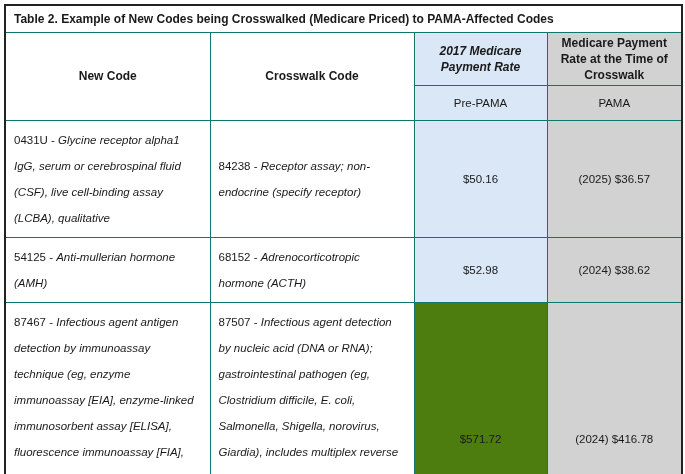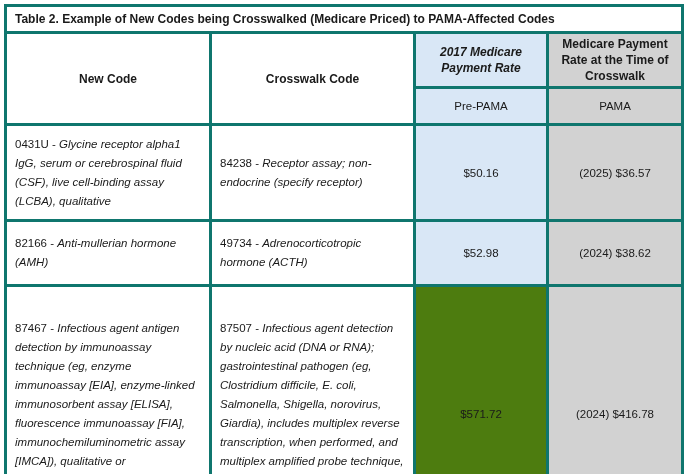--- a/index.html
+++ b/index.html
@@ -10,21 +10,21 @@
     color: #1a1a1a;
     overflow: hidden;
   }
   .table-wrap { position: absolute; left: 4px; top: 4px; width: 677px; }
   table.pama {
     border-collapse: collapse;
     table-layout: fixed;
     width: 677px;
     border: 2px solid #222222;
   }
-  table.pama td, table.pama th { border: 3px solid #0f766e; }
+  table.pama td, table.pama th { border: 1px solid #0f766e; }
   .title-cell {
     height: 27px;
     font-size: 12px;
     font-weight: bold;
     text-align: left;
     vertical-align: middle;
     padding: 2px 8px;
     background: #ffffff;
   }
   th.hdr {
@@ -40,21 +40,21 @@
   tr.hdr-sub th {
     height: 18px;
     font-weight: normal;
     font-size: 11.5px;
     text-align: center;
     vertical-align: middle;
     padding: 11px 4px;
   }
   td.desc {
     font-size: 11.5px;
-    line-height: 19px;
+    line-height: 26px;
     text-align: left;
     vertical-align: middle;
     padding: 6px 8px;
     background: #ffffff;
   }
   td.rate {
     font-size: 11.5px;
     text-align: center;
     vertical-align: middle;
     padding: 2px 0;
@@ -91,22 +91,22 @@
       </tr>
 
       <tr class="r1">
         <td class="desc"><span>0431U - </span><span class="it">Glycine receptor alpha1 IgG, serum or cerebrospinal fluid (CSF), live cell-binding assay (LCBA), qualitative</span></td>
         <td class="desc"><span>84238 - </span><span class="it">Receptor assay; non-endocrine (specify receptor)</span></td>
         <td class="rate bg-blue" style="background: rgb(217, 231, 246);">$50.16</td>
         <td class="rate bg-gray" style="background: rgb(210, 210, 210);">(2025) $36.57</td>
       </tr>
 
       <tr class="r2">
-        <td class="desc"><span>82166 - </span><span class="it">Anti-mullerian hormone (AMH)</span></td>
-        <td class="desc"><span>49734 - </span><span class="it">Adrenocorticotropic hormone (ACTH)</span></td>
+        <td class="desc"><span>54125 - </span><span class="it">Anti-mullerian hormone (AMH)</span></td>
+        <td class="desc"><span>68152 - </span><span class="it">Adrenocorticotropic hormone (ACTH)</span></td>
         <td class="rate bg-blue" style="background: rgb(217, 231, 246);">$52.98</td>
         <td class="rate bg-gray" style="background: rgb(210, 210, 210); margin-left: 9px;">(2024) $38.62</td>
       </tr>
 
       <tr class="r3">
         <td class="desc"><span>87467 - </span><span class="it">Infectious agent antigen detection by immunoassay technique (eg, enzyme immunoassay [EIA], enzyme-linked immunosorbent assay [ELISA], fluorescence immunoassay [FIA], immunochemiluminometric assay [IMCA]), qualitative or semiquantitative; hepatitis B surface antigen (HBsAg), quantitative</span></td>
         <td class="desc"><span>87507 - </span><span class="it">Infectious agent detection by nucleic acid (DNA or RNA); gastrointestinal pathogen (eg, Clostridium difficile, E. coli, Salmonella, Shigella, norovirus, Giardia), includes multiplex reverse transcription, when performed, and multiplex amplified probe technique, multiple types or subtypes, 12-25 targets</span></td>
         <td class="rate bg-blue" style="background: #4d7c0f;">$571.72</td>
         <td class="rate bg-gray" style="background: rgb(210, 210, 210);">(2024) $416.78</td>
       </tr>

